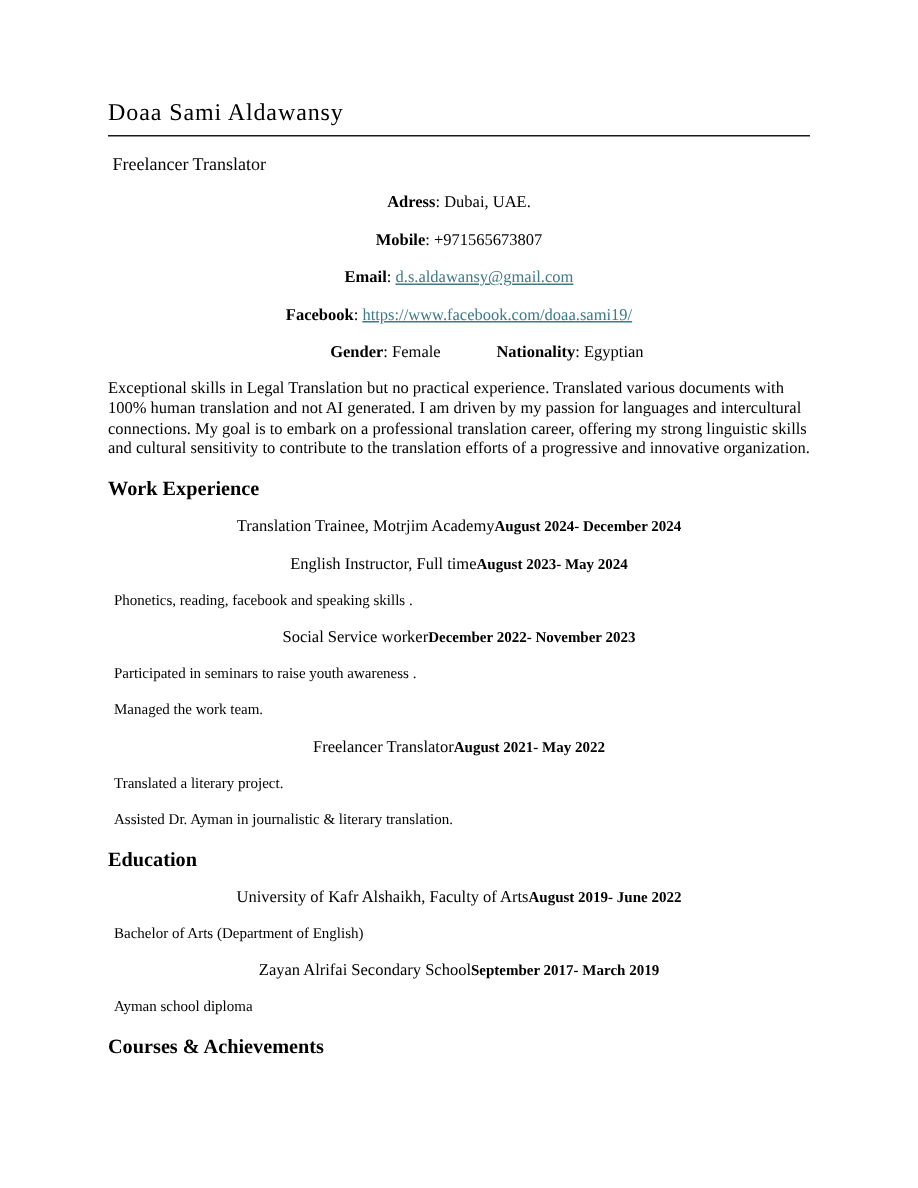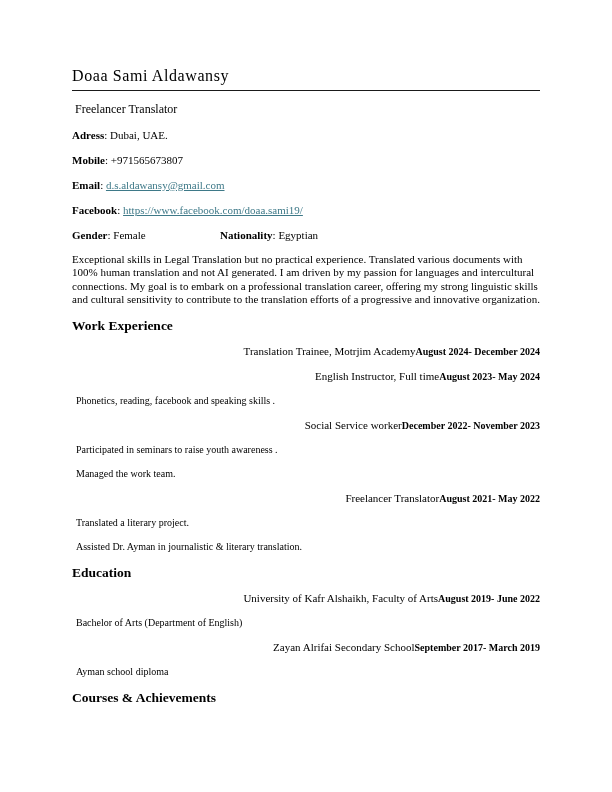--- a/index.html
+++ b/index.html
@@ -17,33 +17,33 @@
   }
   .name {
     font-size: 16px; line-height: 16px; font-weight: normal;
     letter-spacing: 0.6px; margin: 0 0 6px 0;
   }
   .header-divider {
     border: none; border-top: 1.5px solid var(--rule-color);
     margin: 0 0 11px 0; width: 100%;
   }
   .job-title { font-size: 12px; line-height: 15px; margin: 0 0 11px 0; padding-left: 3px; }
-  .contact-line { font-size: 11px; line-height: 14px; margin: 0 0 11px 0; }
+  .contact-line { font-size: 11px; line-height: 14px; margin: 0 0 11px 0; text-align: center; }
   .contact-line b { font-weight: bold; }
   .gender-part { display: inline-block; width: 148px; }
   a.link {
     color: var(--link-color); text-decoration: underline; cursor: pointer;
   }
   .summary { font-size: 11px; line-height: 13.4px; margin: 8px 0 0 0; text-align: left; }
   .section-heading {
     font-size: 13.5px; line-height: 17px; font-weight: bold;
     margin: 10px 0 10px 0;
   }
   .entry-row {
-    display: flex; justify-content: flex-end; align-items: baseline;
+    display: flex; justify-content: center; align-items: baseline;
     font-size: 11px; line-height: 14px; margin: 0 0 10px 0;
   }
   .entry-title { white-space: nowrap; }
   .entry-dates { font-size: 10px; white-space: nowrap; font-weight: bold; }
   .entry-detail {
     font-size: 10px; line-height: 14px; margin: 0 0 10px 0; padding-left: 4px;
   }
 </style>
 </head>
 <body>

